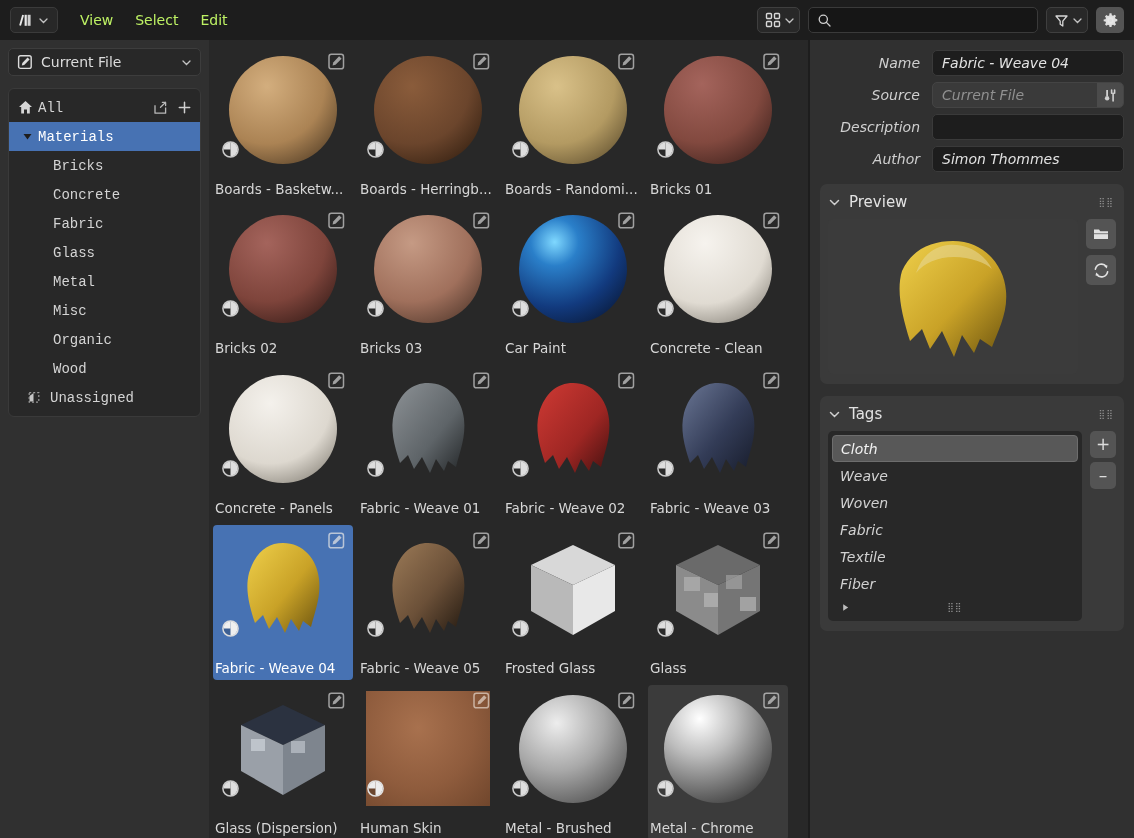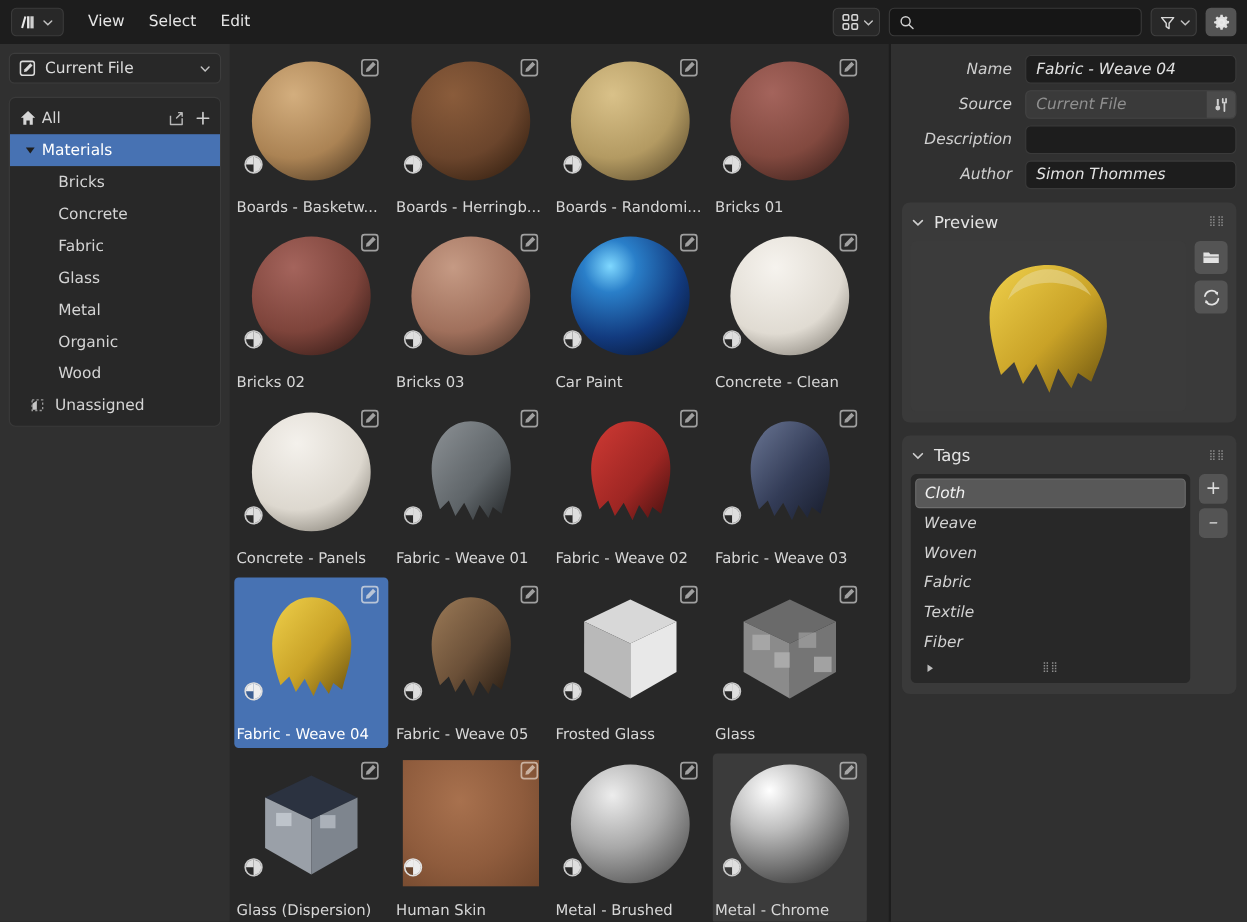--- a/index.html
+++ b/index.html
@@ -16,21 +16,21 @@
   .topbar{
     position:absolute;left:0;top:0;width:1134px;height:40px;
     background:#1d1d1d;display:flex;align-items:center;
   }
   .ed-type{
     margin-left:10px;height:26px;min-width:48px;border-radius:5px;
     background:#282828;border:1px solid #3b3b3b;
     display:flex;align-items:center;gap:3px;padding:0 5px 0 6px;cursor:pointer;
   }
   .menu-item{
-    font-size:14px;color:#e5e5e5;padding:2px 10px;border-radius:4px;cursor:pointer;
+    font-size:14px;color:#bef264;padding:2px 10px;border-radius:4px;cursor:pointer;
   }
   .menus{display:flex;align-items:center;margin-left:12px;gap:2px;}
 
   .topright{position:absolute;right:10px;top:7px;display:flex;align-items:center;gap:8px;}
   .disp-btn{
     height:26px;border-radius:5px;background:#282828;border:1px solid #3f3f3f;
     display:flex;align-items:center;gap:2px;padding:0 4px 0 6px;cursor:pointer;
   }
   .searchbox{
     width:230px;height:26px;border-radius:5px;background:#161616;border:1px solid #3a3a3a;
@@ -62,21 +62,21 @@
   }
   .libsel .lbl{font-size:14px;color:#dcdcdc;}
   .libsel .chev{position:absolute;right:8px;}
 
   .catbox{
     margin-top:12px;background:#282828;border:1px solid #3a3a3a;border-radius:6px;
     padding:4px 0;overflow:hidden;
   }
   .catrow{
     height:29px;display:flex;align-items:center;padding:0 8px;font-size:14px;
-    color:#d4d4d4;cursor:pointer;position:relative;
+    color:#d4d4d4;cursor:pointer;position:relative;font-family:Liberation Mono, monospace;
   }
   .catrow.sel{background:#4772b3;color:#ffffff;}
   .catrow .ctext{margin-left:4px;}
   .catrow.child .ctext{margin-left:36px;}
   .catrow .righticons{position:absolute;right:8px;display:flex;align-items:center;gap:8px;}
 
   
   .grid{
     position:absolute;left:209px;top:40px;width:599px;height:798px;
     background:#282828;overflow:hidden;
@@ -289,20 +289,23 @@
         <span class="ctext">Concrete</span>
       </div>
       <div class="catrow child">
         <span class="ctext">Fabric</span>
       </div>
       <div class="catrow child">
         <span class="ctext">Glass</span>
       </div>
       <div class="catrow child">
         <span class="ctext">Metal</span>
+      </div>
+      <div class="catrow child">
+        <span class="ctext">Misc</span>
       </div>
       <div class="catrow child">
         <span class="ctext">Organic</span>
       </div>
       <div class="catrow child">
         <span class="ctext">Wood</span>
       </div>
 
       <div class="catrow">
         <span style="margin-left:10px">

